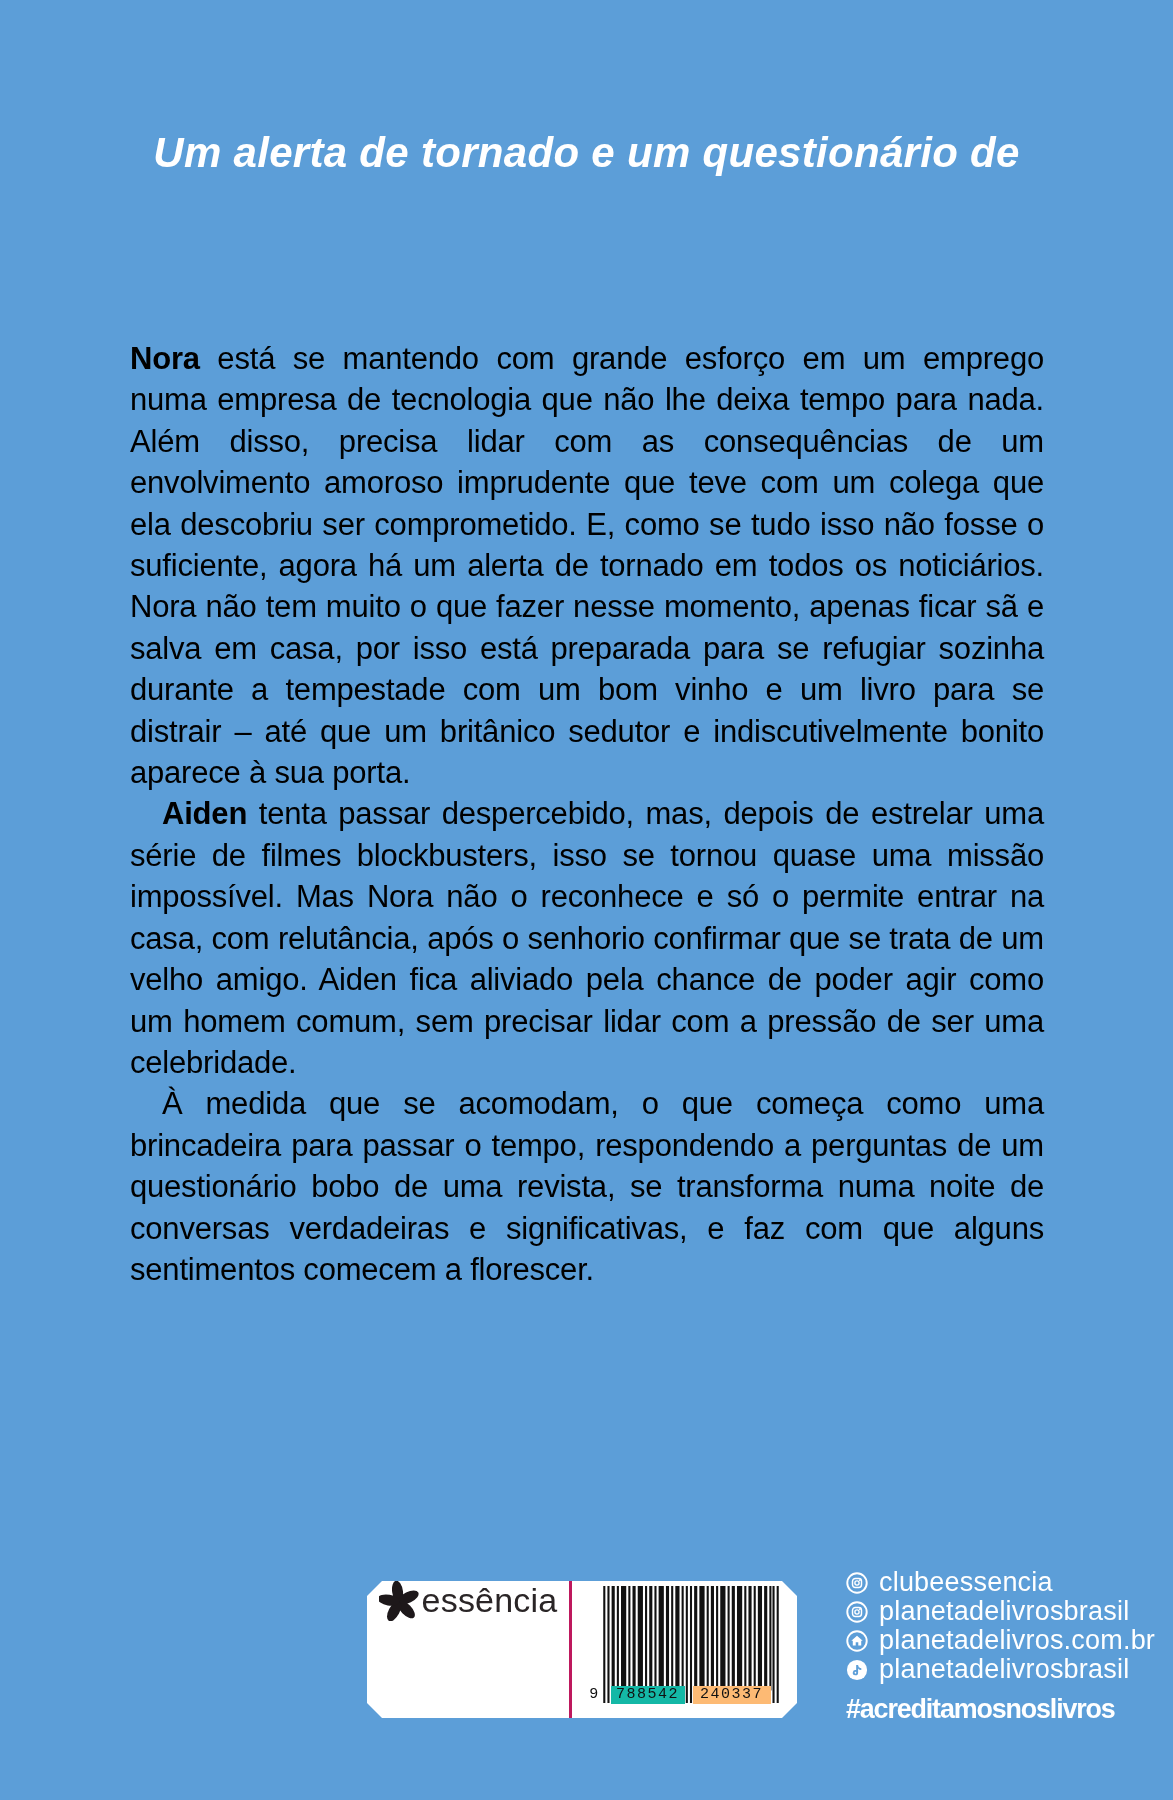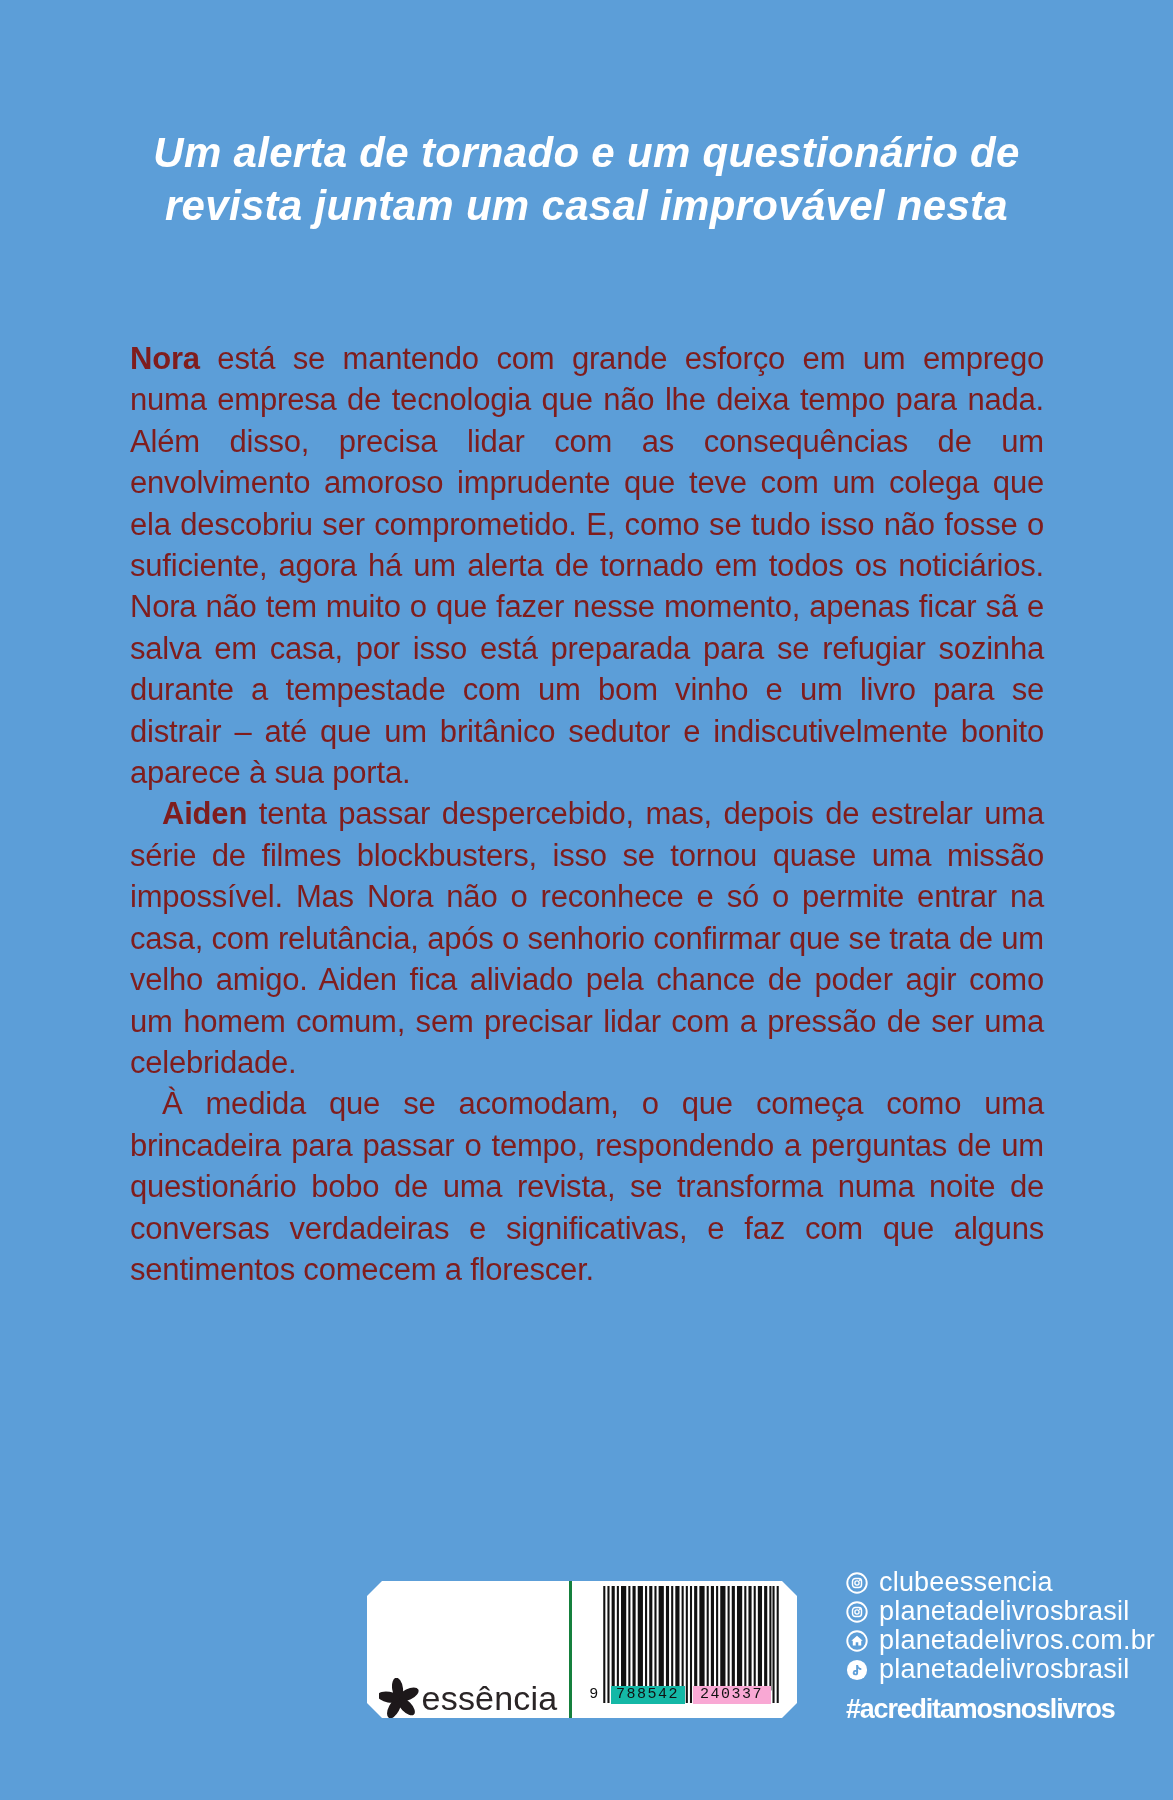--- a/index.html
+++ b/index.html
@@ -15,75 +15,74 @@
     position:absolute; top:126px; left:0; width:1173px;
     text-align:center; color:#ffffff;
     font-style:italic; font-weight:700;
     font-size:42px; line-height:53px; letter-spacing:0.3px;
   }
   .headline span { display:block; }
 
   
   .synopsis {
     position:absolute; top:338px; left:130px; width:914px;
-    color:#7f1d1d; font-size:31px; line-height:41.4px;
+    color:#000000; font-size:31px; line-height:41.4px;
     text-align:justify; letter-spacing:-0.2px;
   }
   .synopsis p { margin:0; }
   .synopsis p.indent { text-indent:32px; }
   .synopsis strong { font-weight:700; }
 
   
   .isbn-box {
     position:absolute; left:367px; top:1581px; width:430px; height:137px;
     background:#ffffff; display:flex;
     clip-path:polygon(15px 0, 415px 0, 430px 15px, 430px 122px, 415px 137px,
                       15px 137px, 0 122px, 0 15px);
   }
   .logo-half {
-    width:205px; box-sizing:border-box; border-right:3px solid #15803d;
-    display:flex; align-items:flex-end; justify-content:center; gap:3px;
+    width:205px; box-sizing:border-box; border-right:3px solid #be185d;
+    display:flex; align-items:flex-start; justify-content:center; gap:3px;
   }
   .logo-flower { flex:0 0 auto; }
   .logo-text {
     color:#2a2526; font-size:34px; letter-spacing:0.2px; font-weight:400;
   }
   .barcode-half {
     flex:1; display:flex; justify-content:center; align-items:flex-start;
     padding-top:5px;
   }
   .barcode-wrap { position:relative; width:192px; height:126px; }
   .barcode-wrap svg { position:absolute; left:14px; top:0; }
   .bc-digit {
     position:absolute; top:100px; height:18px; line-height:18px;
     font-family:"Liberation Mono", monospace; font-size:15px; color:#111;
     text-align:center; letter-spacing:1.5px;
   }
   .bc-d1 { left:0; width:12px; }
   .bc-d2 { left:22px; width:74px; background:#14b8a6; }
-  .bc-d3 { left:104px; width:78px; background:#f9a8d4; }
+  .bc-d3 { left:104px; width:78px; background:#fdba74; }
 
   
   .social { position:absolute; left:846px; top:1568px; color:#ffffff; }
   .social-row { display:flex; align-items:center; gap:11px; height:29px; }
   .social-row .sicon { width:22px; height:22px; flex:0 0 auto; display:block; }
   .social-row .label { font-size:27px; letter-spacing:0.2px; white-space:nowrap; }
   .hashtag {
     margin-top:9px; font-weight:700; font-size:28px; letter-spacing:-1.2px;
     transform:scaleX(0.96); transform-origin:left center; white-space:nowrap;
   }
 </style>
 </head>
 <body>
 
 <div class="cover">
 
   <div class="headline">
     <span>Um alerta de tornado e um questionário de</span>
-    <span>revista juntam um casal improvável nesta</span>
   </div>
 
   <div class="synopsis">
     <p><strong>Nora</strong><span> está se mantendo com grande esforço em um emprego numa empresa de tecnologia que não lhe deixa tempo para nada. Além disso, precisa lidar com as consequências de um envolvimento amoroso imprudente que teve com um colega que ela descobriu ser comprometido. E, como se tudo isso não fosse o suficiente, agora há um alerta de tornado em todos os noticiários. Nora não tem muito o que fazer nesse momento, apenas ficar sã e salva em casa, por isso está preparada para se refugiar sozinha durante a tempestade com um bom vinho e um livro para se distrair – até que um britânico sedutor e indiscutivelmente bonito aparece à sua porta.</span></p>
     <p class="indent"><strong>Aiden</strong><span> tenta passar despercebido, mas, depois de estrelar uma série de filmes blockbusters, isso se tornou quase uma missão impossível. Mas Nora não o reconhece e só o permite entrar na casa, com relutância, após o senhorio confirmar que se trata de um velho amigo. Aiden fica aliviado pela chance de poder agir como um homem comum, sem precisar lidar com a pressão de ser uma celebridade.</span></p>
     <p class="indent">À medida que se acomodam, o que começa como uma brincadeira para passar o tempo, respondendo a perguntas de um questionário bobo de uma revista, se transforma numa noite de conversas verdadeiras e significativas, e faz com que alguns sentimentos comecem a florescer.</p>
   </div>
 
   <div class="isbn-box">
     <div class="logo-half">

